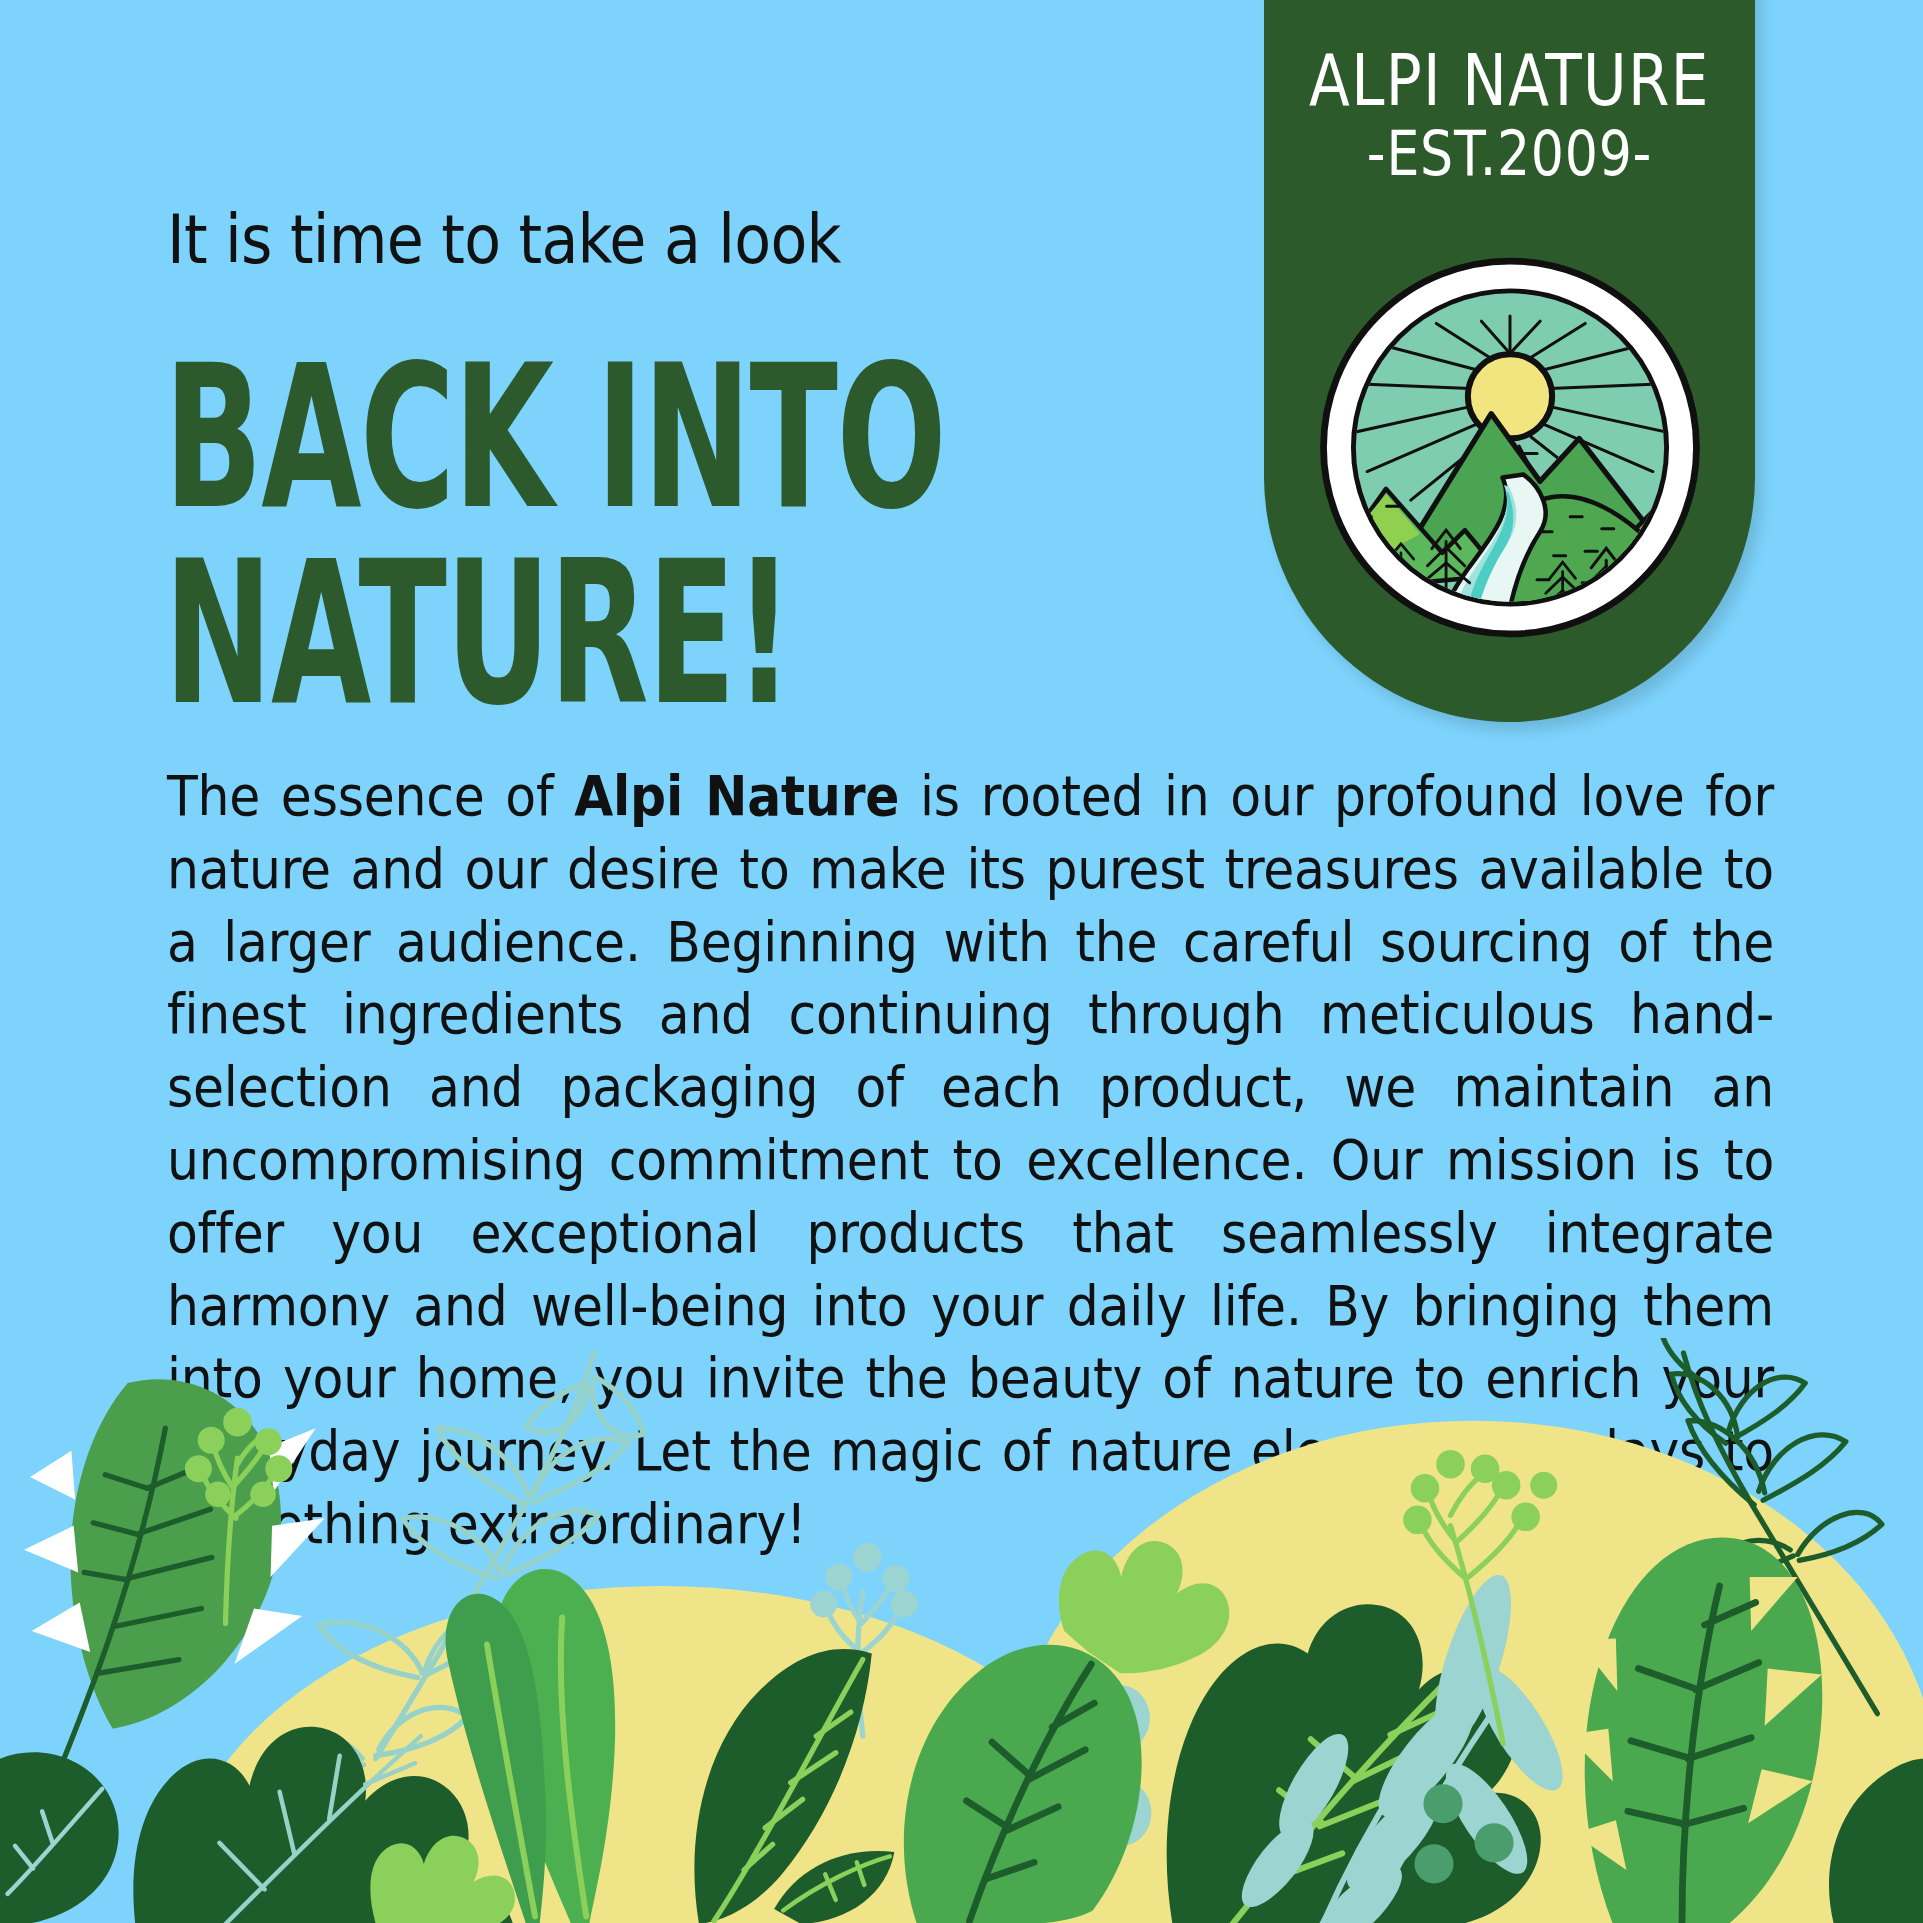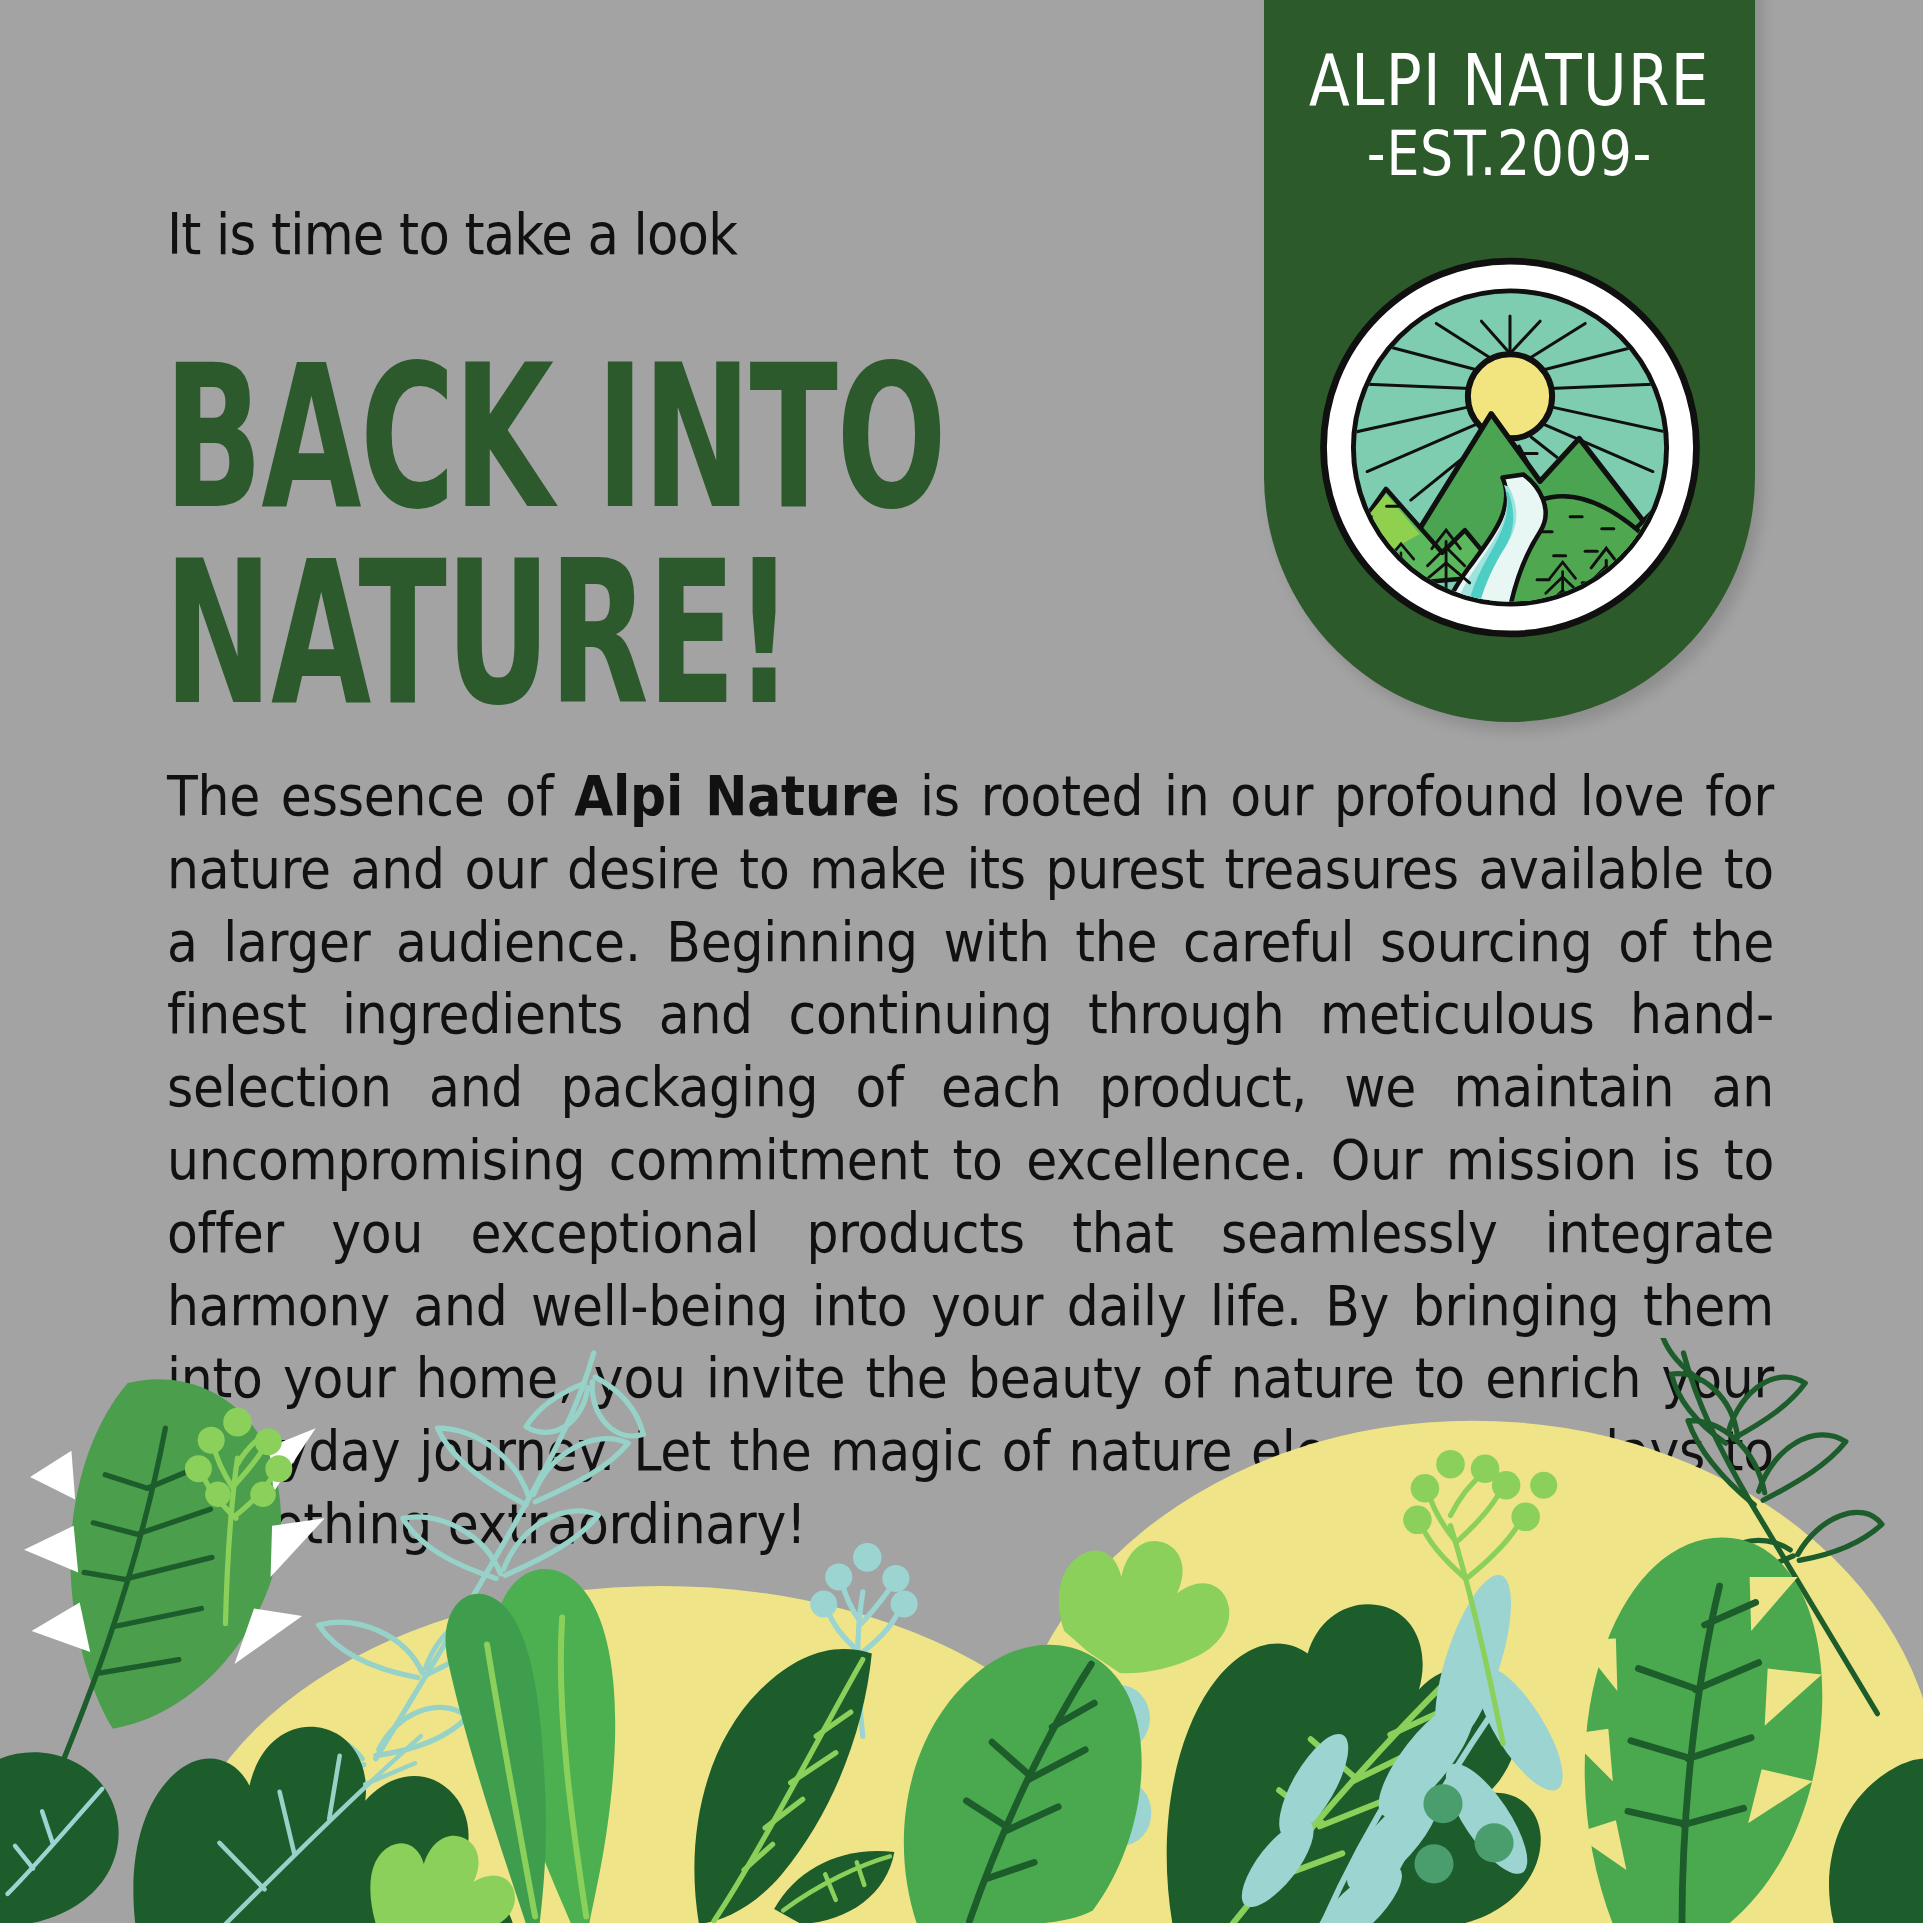--- a/index.html
+++ b/index.html
@@ -2,21 +2,21 @@
 <html style="font-size:12px"><head>
 <meta charset="utf-8">
 <style>
   * { margin:0; padding:0; box-sizing:border-box; }
   html,body { width:1924px; height:1924px; background:#ffffff; overflow:hidden; }
   body { font-family:"Liberation Sans", sans-serif; }
 
   #poster {
     position:relative;
     width:1924px; height:1924px;
-    background:#a3a3a3;
+    background:#7dd3fc;
     overflow:hidden;
   }
 
   
   #badge {
     position:absolute;
     left:1264px; top:-45px;
     width:491px; height:767px;
     background:#2d5a2a;
     border-radius:0 0 248px 248px;
@@ -38,21 +38,21 @@
   }
   #emblem {
     position:absolute; left:50%; top:297px;
     transform:translateX(-50%);
     width:391px; height:391px;
   }
 
   
   #kicker {
     position:absolute; left:167px; top:201px;
-    font-size:57px; font-weight:400; color:#111111;
+    font-size:67px; font-weight:400; color:#111111;
     letter-spacing:-0.8px; white-space:nowrap;
     font-family:"DejaVu Sans Condensed","Liberation Sans Narrow","Liberation Sans",sans-serif;
   }
   .bigline {
     position:absolute; left:164px;
     font-size:144px; font-weight:700; color:#2c5a2c;
     letter-spacing:-1.5px; white-space:nowrap; line-height:1;
     font-family:"DejaVu Sans Condensed","Liberation Sans Narrow","Liberation Sans",sans-serif;
     transform:scaleY(1.38); transform-origin:left top;
   }

